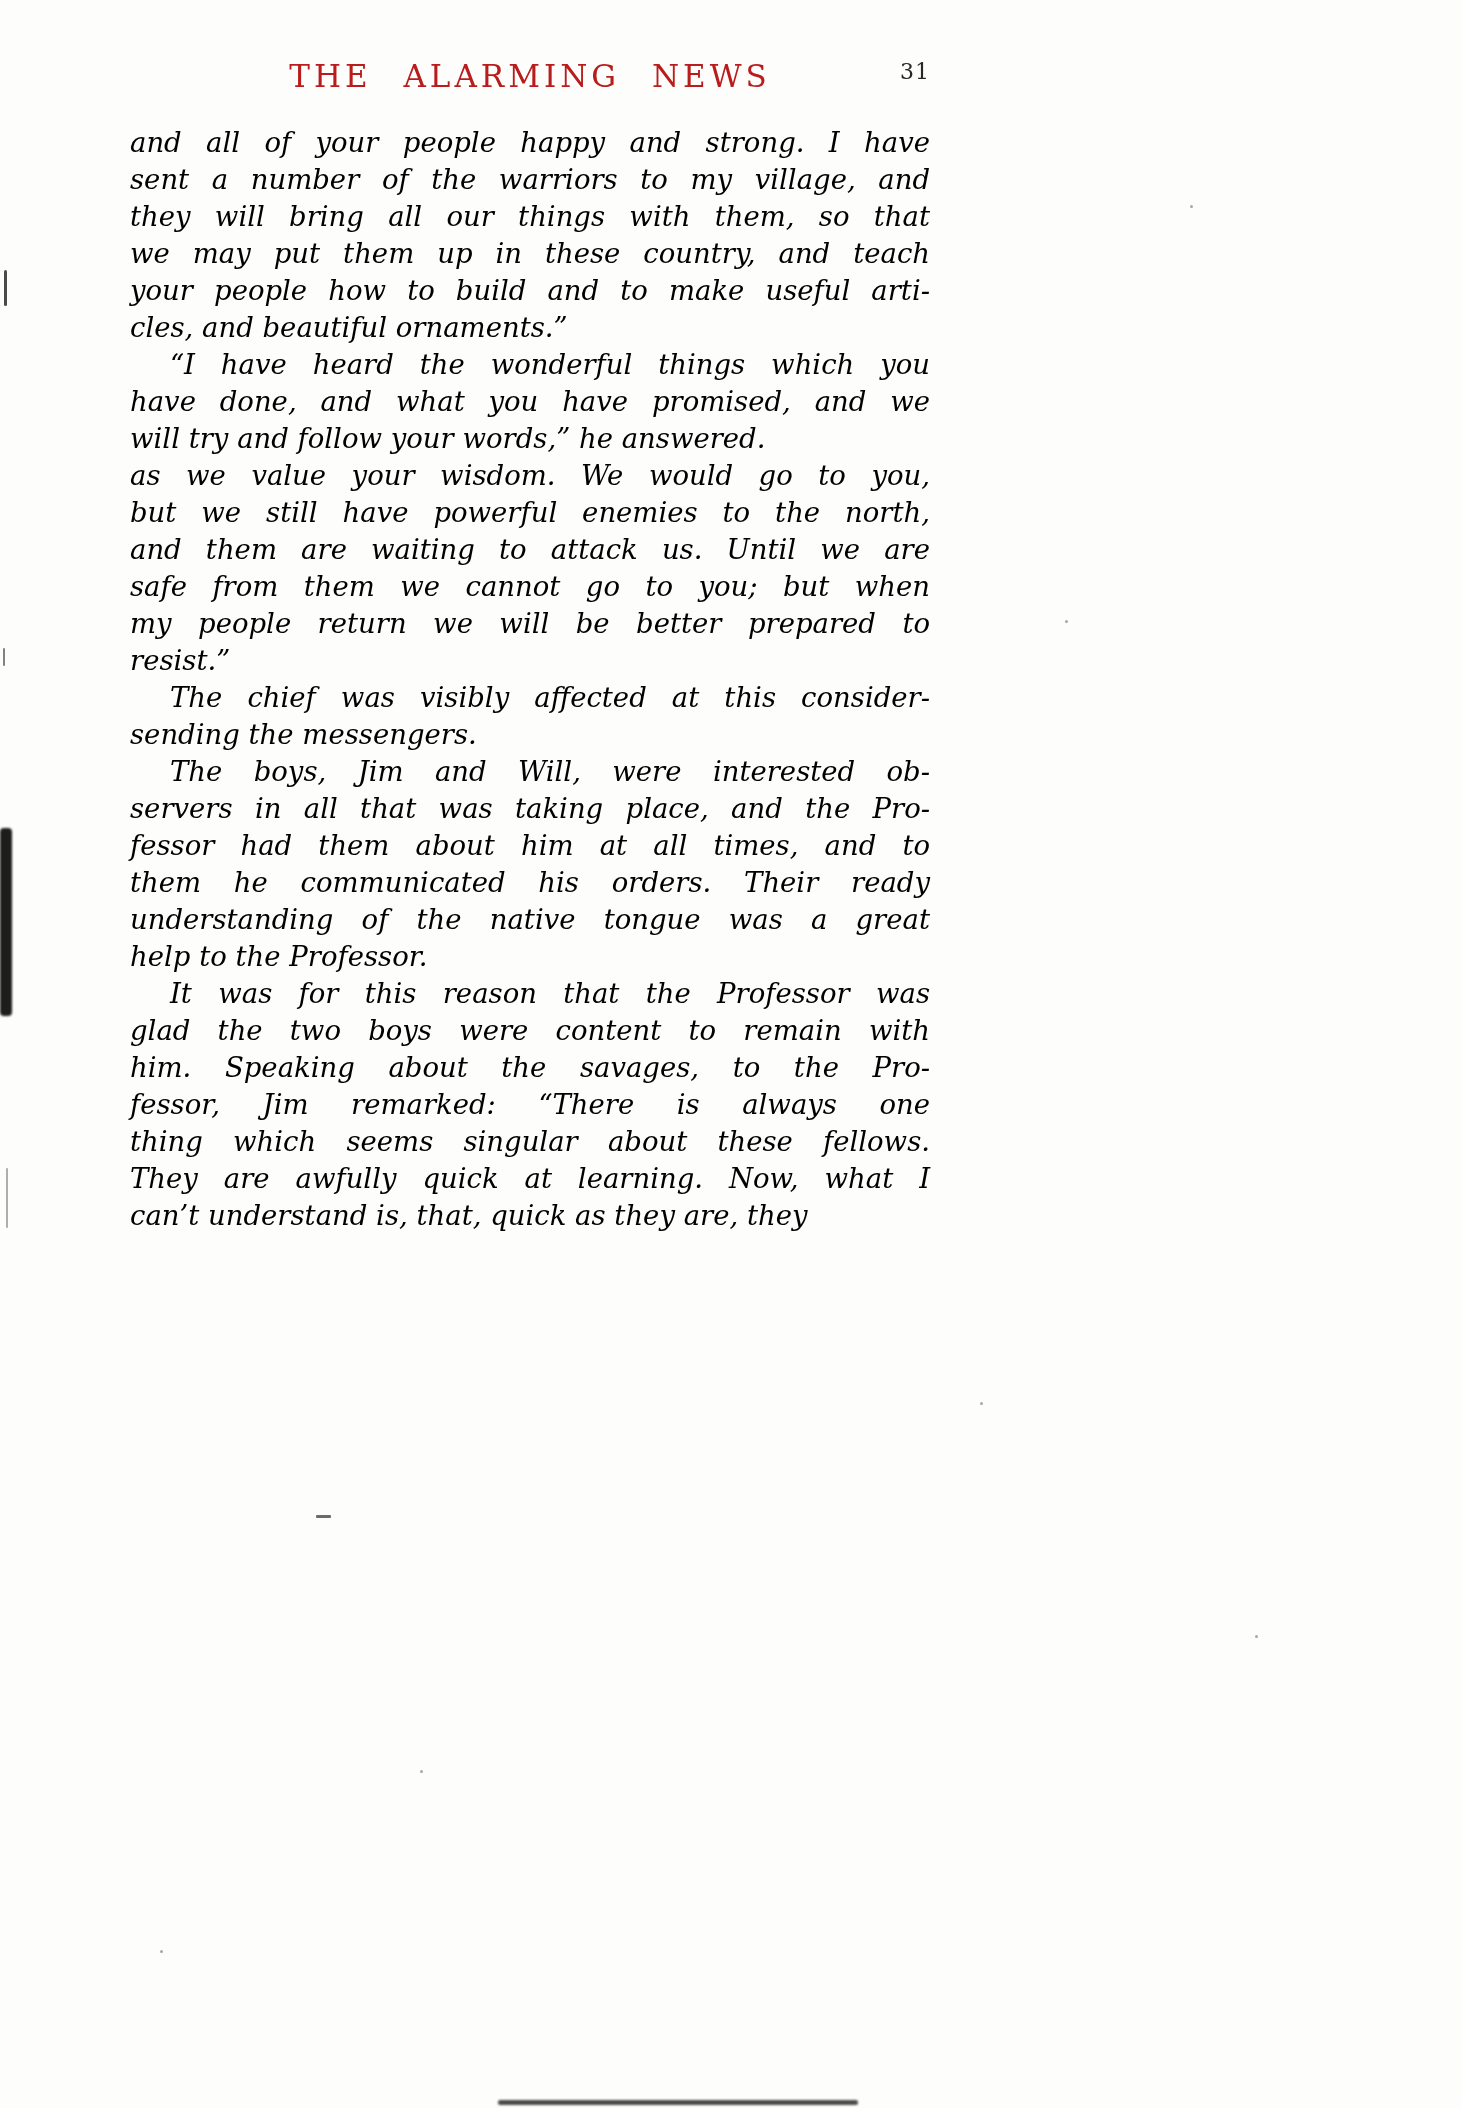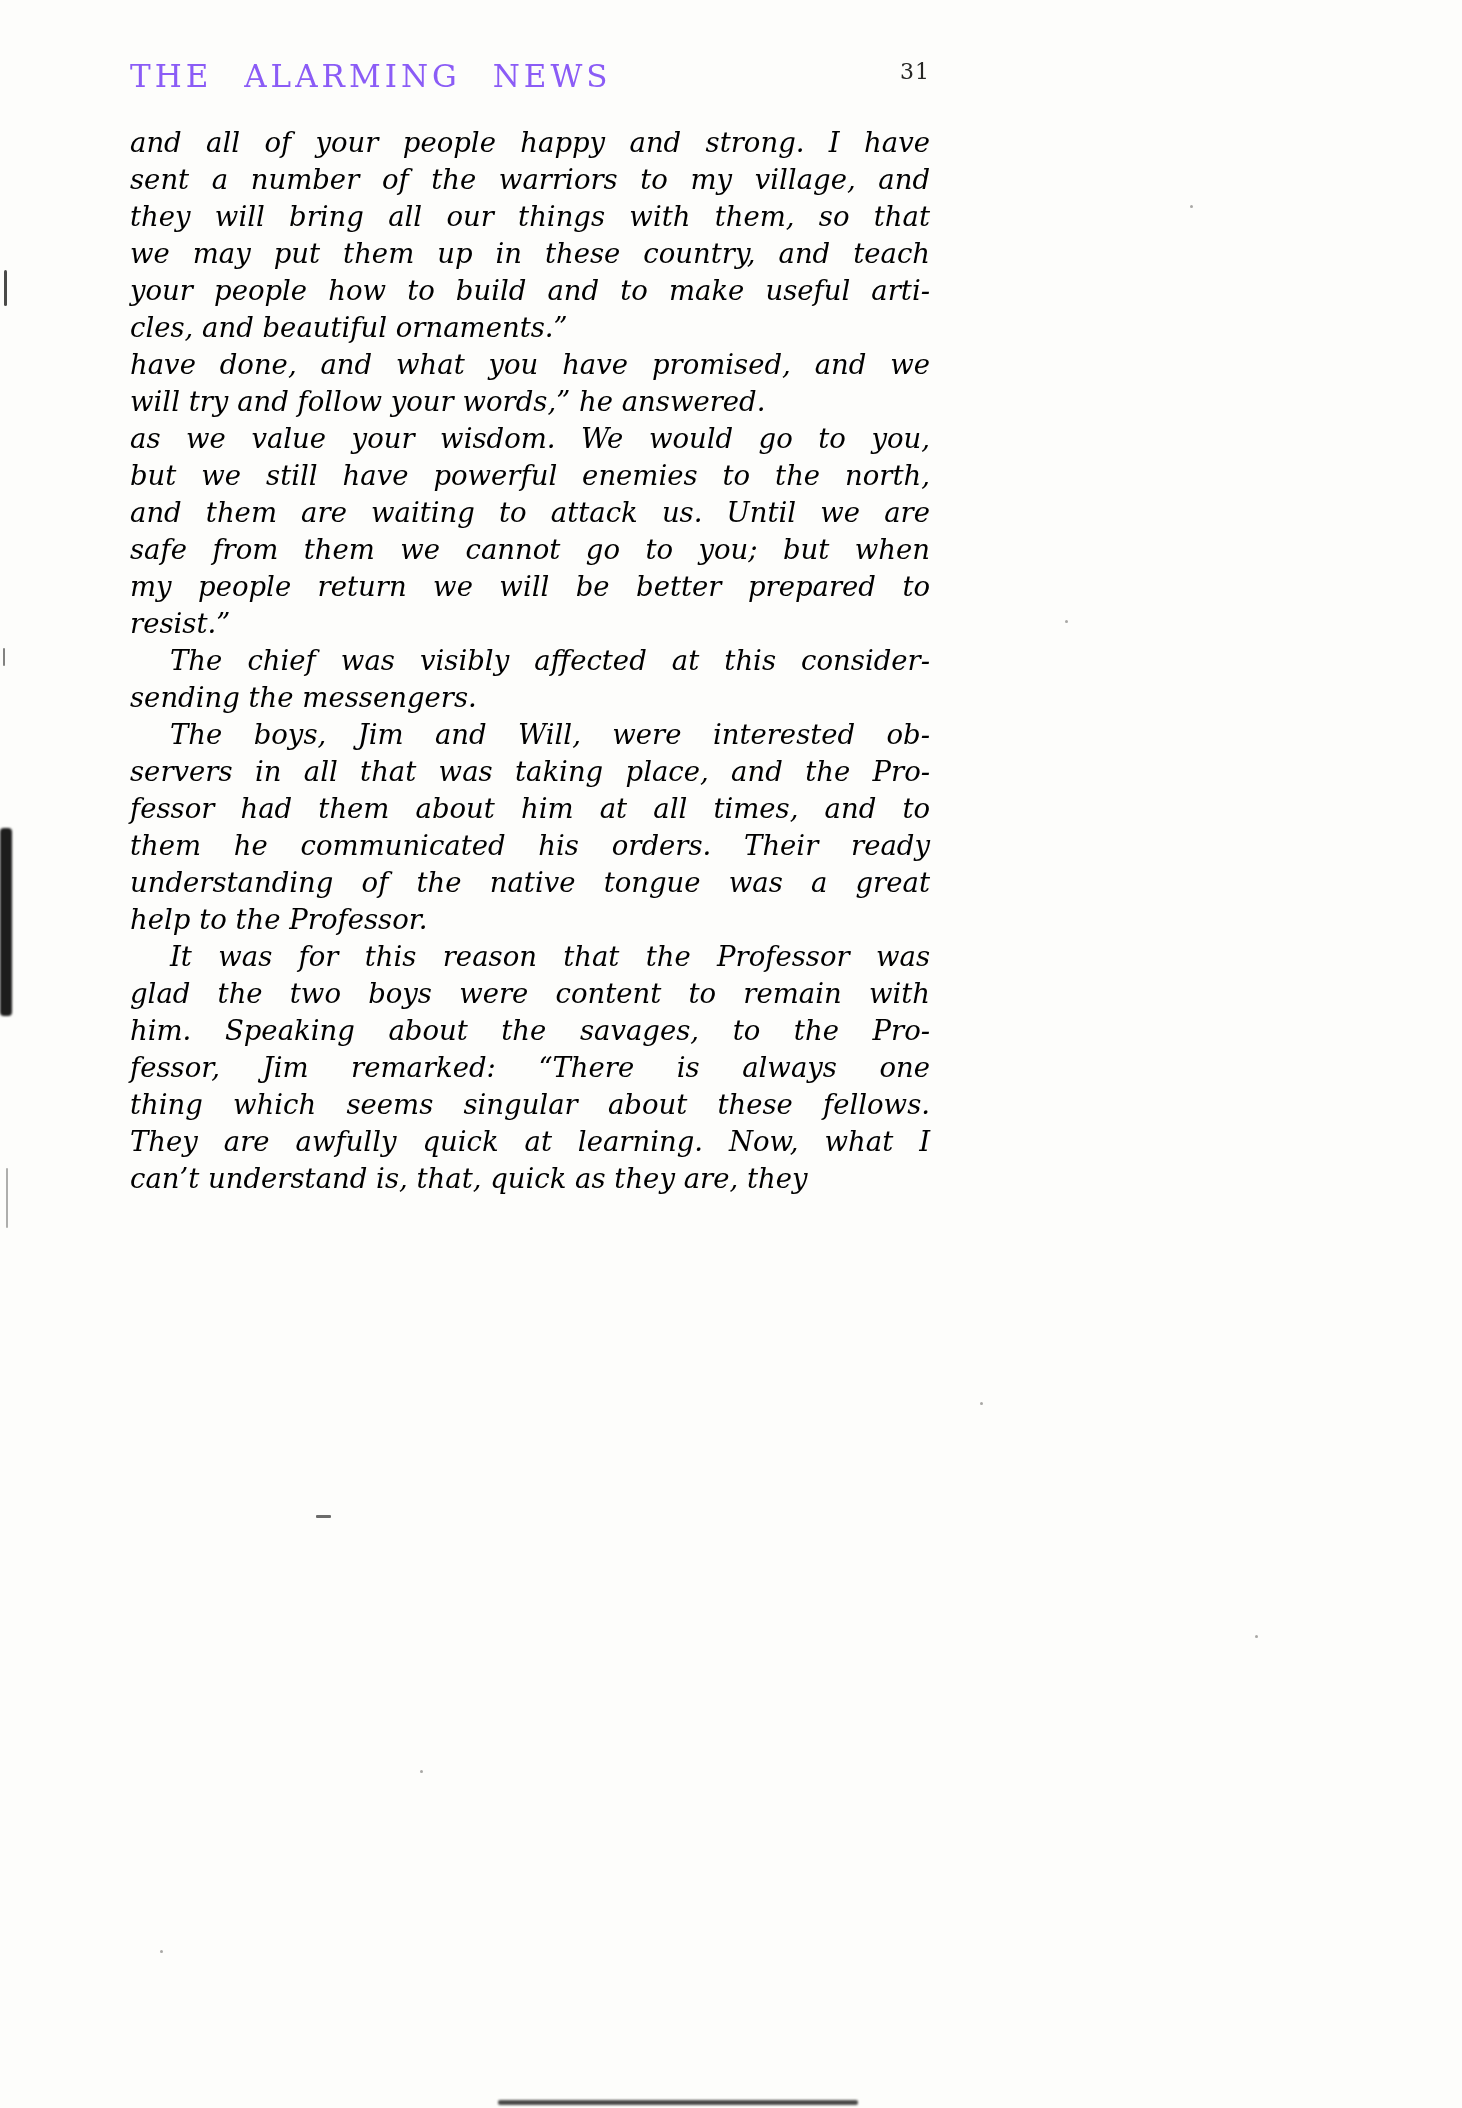--- a/index.html
+++ b/index.html
@@ -15,25 +15,25 @@
   }
   
   .header {
     position: absolute;
     top: 58px;
     left: 130px;
     width: 800px;
     height: 44px;
   }
   .running-title {
-    text-align: left;
+    text-align: center;
     font-size: 31px;
     letter-spacing: 4px;
     word-spacing: 18px;
-    color: #8b5cf6;
+    color: #b91c1c;
   }
   .page-number {
     position: absolute;
     right: 0;
     top: 1px;
     font-size: 22px;
     letter-spacing: 1px;
   }
   
   .text-block {
@@ -87,20 +87,21 @@
   <div class="text-block">
       <div class="para">
         <div class="line">and all of your people happy and strong.  I have</div>
         <div class="line">sent a number of the warriors to my village, and</div>
         <div class="line">they will bring all our things with them, so that</div>
         <div class="line">we may put them up in these country, and teach</div>
         <div class="line">your people how to build and to make useful arti-</div>
         <div class="line last">cles, and beautiful ornaments.”</div>
       </div>
       <div class="para">
+        <div class="line first">“I have heard the wonderful things which you</div>
         <div class="line">have done, and what you have promised, and we</div>
         <div class="line last">will try and follow your words,” he answered.</div>
       </div>
       <div class="para">
         <div class="line">as we value your wisdom.  We would go to you,</div>
         <div class="line">but we still have powerful enemies to the north,</div>
         <div class="line">and them are waiting to attack us.  Until we are</div>
         <div class="line">safe from them we cannot go to you; but when</div>
         <div class="line">my people return we will be better prepared to</div>
         <div class="line last">resist.”</div>

